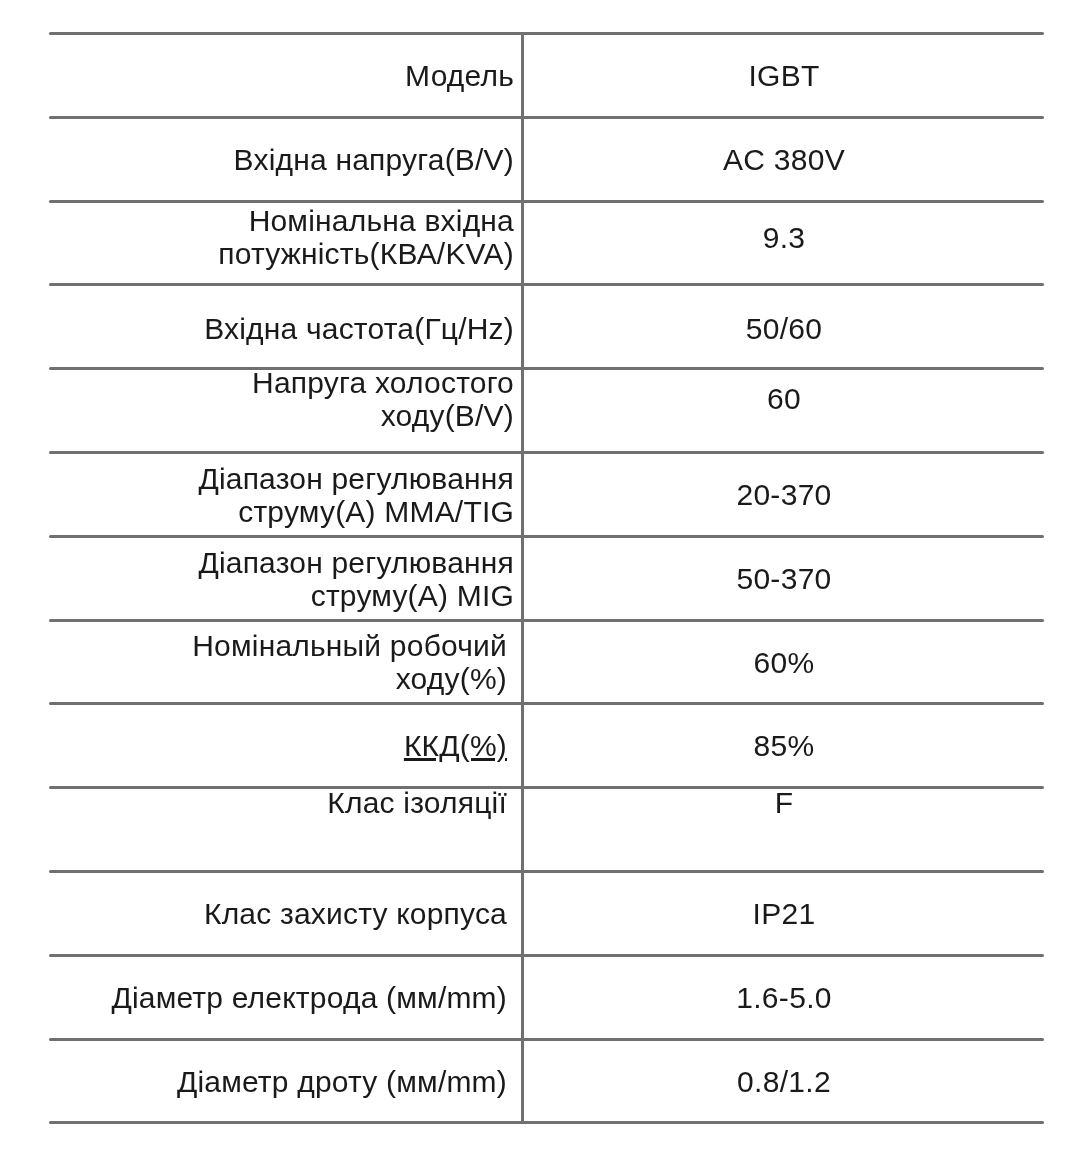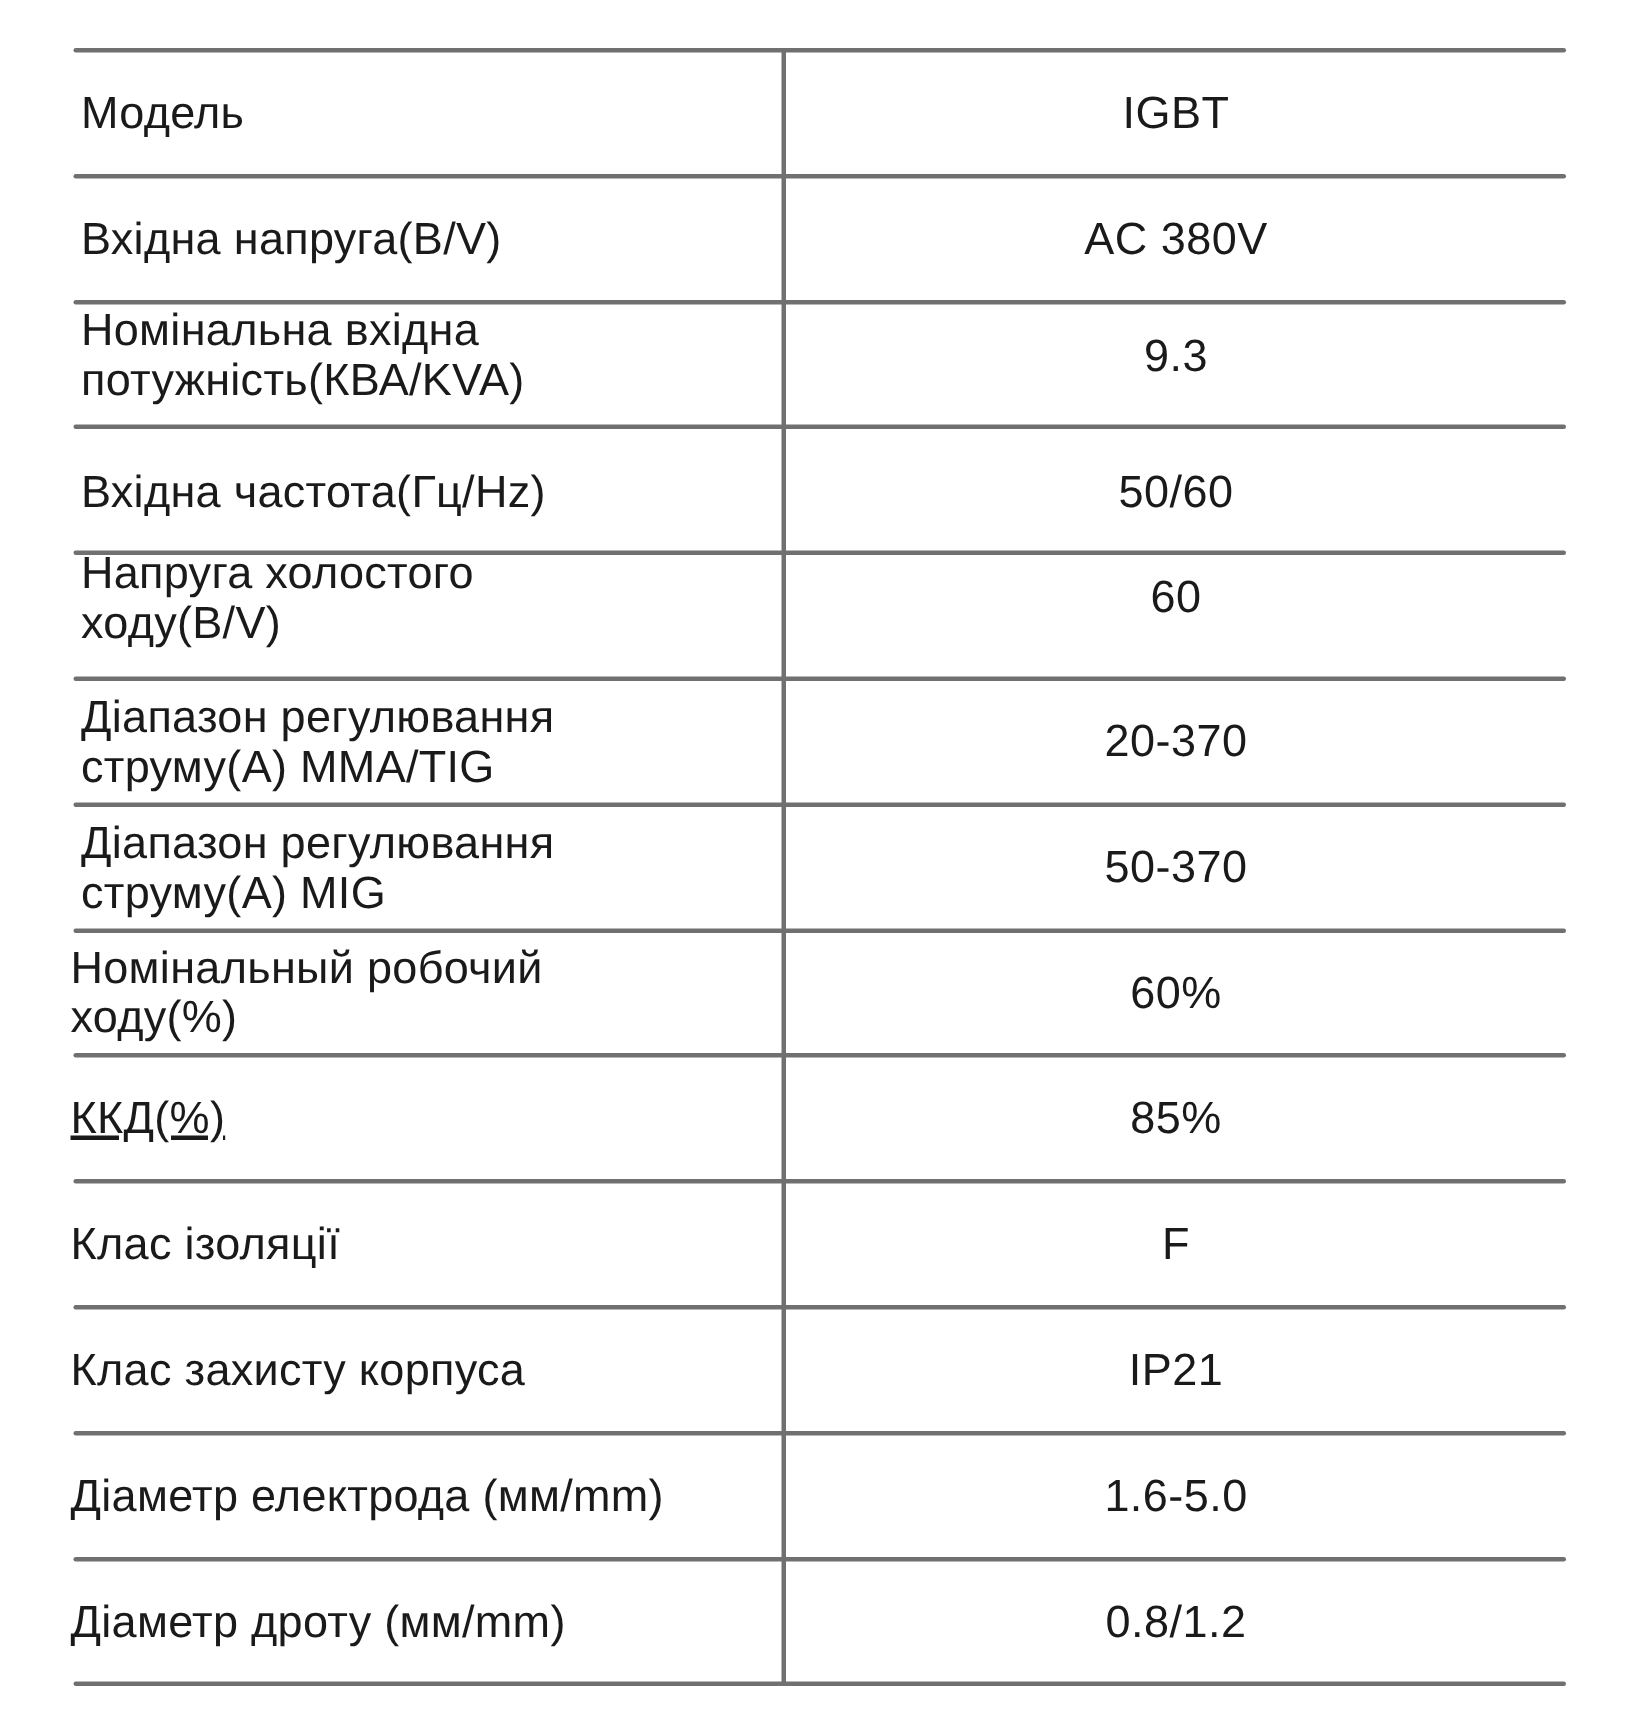--- a/index.html
+++ b/index.html
@@ -43,20 +43,21 @@
       display: flex;
       align-items: center;
     }
     .cell-label {
       position: absolute;
       left: 5px;
       width: 460px;
       font-size: 30px;
       line-height: 33px;
       letter-spacing: 0.2px;
+      text-align: right;
     }
     .cell-label.shift {
       left: -2px;
     }
     .cell-value {
       position: absolute;
       left: 475px;
       width: 520px;
       text-align: center;
       font-size: 30px;
@@ -117,21 +118,21 @@
     </div>
     <div class="row" style="top: 590px; height: 80px;">
       <div class="cell-label shift" style="white-space: pre-line;">Номінальный робочий
 ходу(%)</div>
       <div class="cell-value">60%</div>
     </div>
     <div class="row" style="top: 673px; height: 81px;">
       <div class="cell-label shift" style="white-space: pre-line; text-decoration: underline;">ККД(%)</div>
       <div class="cell-value">85%</div>
     </div>
-    <div class="row" style="top: 757px; height: 81px;">
+    <div class="row" style="top: 730px; height: 81px;">
       <div class="cell-label shift" style="white-space: pre-line;">Клас ізоляції</div>
       <div class="cell-value">F</div>
     </div>
     <div class="row" style="top: 841px; height: 81px;">
       <div class="cell-label shift" style="white-space: pre-line;">Клас захисту корпуса</div>
       <div class="cell-value">IP21</div>
     </div>
     <div class="row" style="top: 925px; height: 81px;">
       <div class="cell-label shift" style="white-space: pre-line;">Діаметр електрода (мм/mm)</div>
       <div class="cell-value">1.6-5.0</div>

